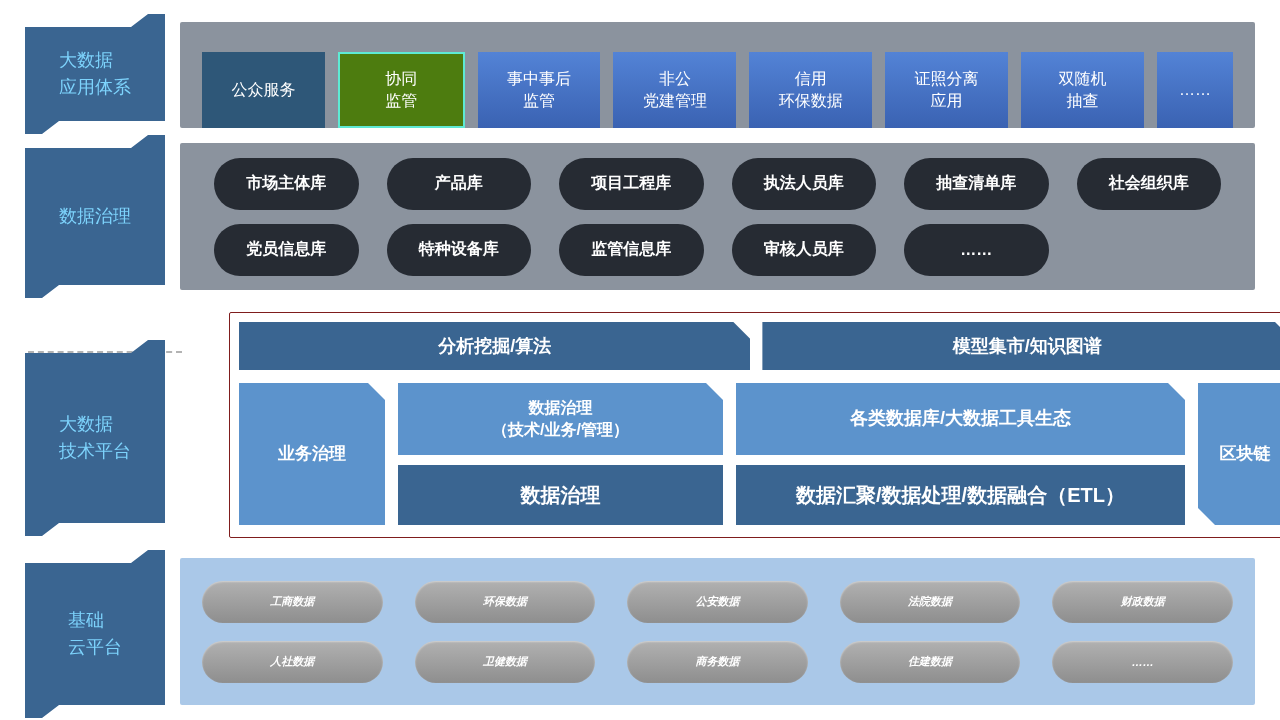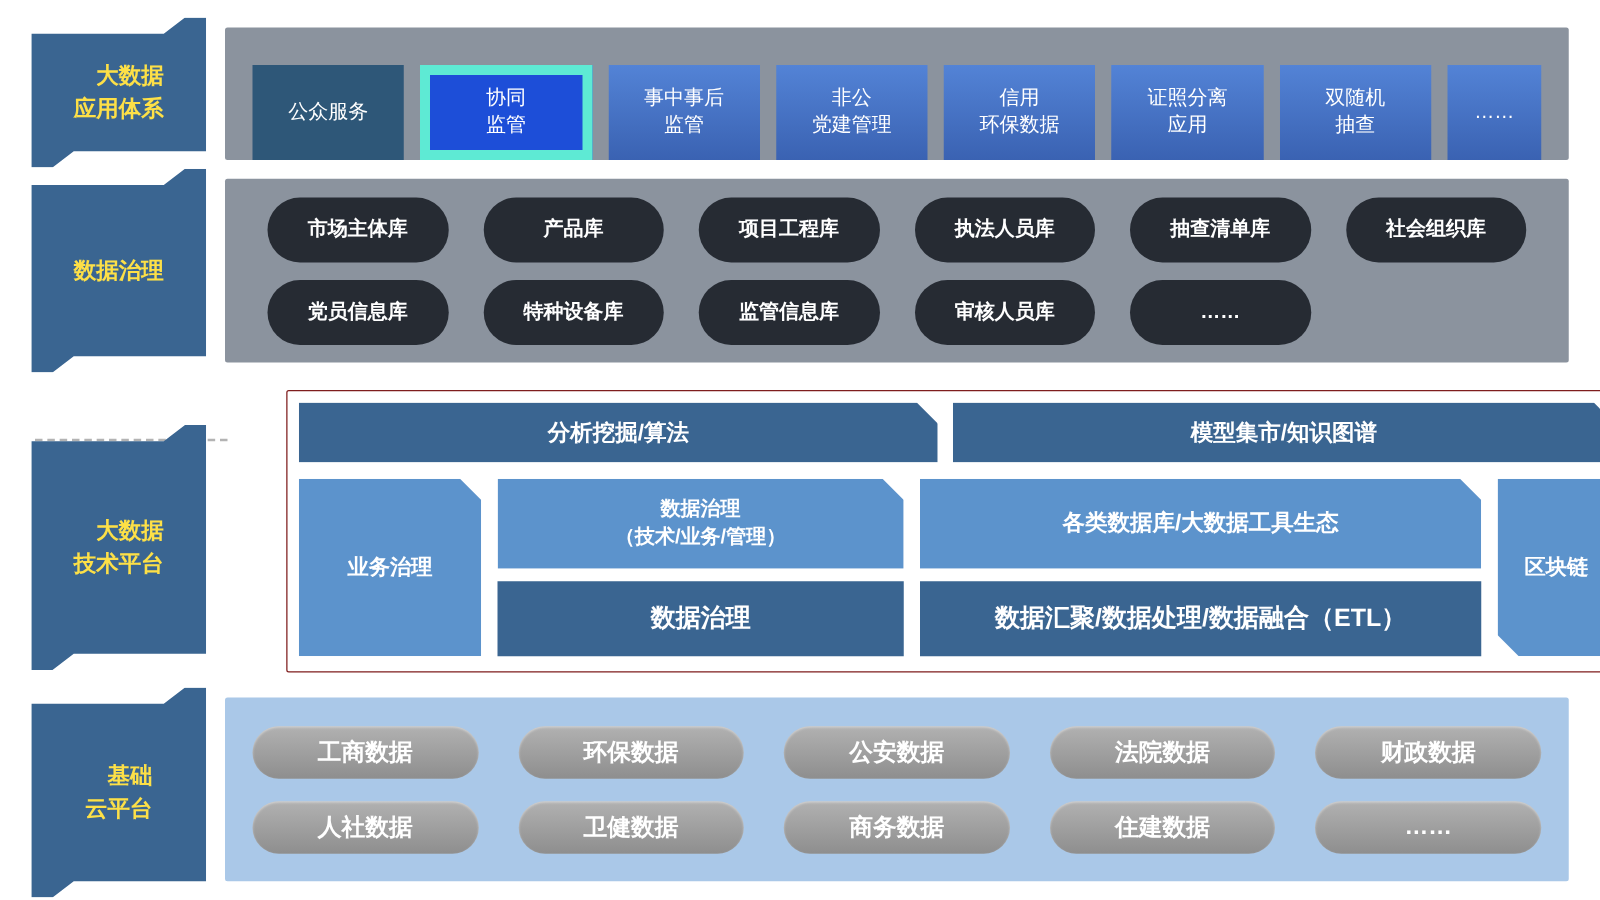--- a/index.html
+++ b/index.html
@@ -5,21 +5,21 @@
   html,body{margin:0;padding:0;background:#fff;}
   body{font-family:"Liberation Sans","DejaVu Sans",sans-serif;}
   .canvas{position:relative;width:1280px;height:720px;background:#ffffff;overflow:hidden;}
 
   
   .band-label{
     position:absolute;left:25px;width:140px;background:#3a6591;z-index:2;
     clip-path:polygon(0 13px, calc(100% - 34px) 13px, calc(100% - 17px) 0, 100% 0,
                       100% calc(100% - 13px), 34px calc(100% - 13px), 17px 100%, 0 100%);
     display:flex;align-items:center;justify-content:center;
-    color:#fde047;font-weight:bold;font-size:18px;text-align:right;
+    color:#7dd3fc;font-weight:normal;font-size:18px;text-align:left;
     white-space:pre-line;line-height:1.5;
   }
   .l1{top:14px;height:120px;}
   .l2{top:135px;height:163px;}
   .l3{top:340px;height:196px;}
   .l4{top:550px;height:168px;}
 
   
   .container{position:absolute;left:180px;width:1075px;border-radius:2px;z-index:1;}
   .gray{background:#8b939e;}
@@ -32,21 +32,21 @@
   .dash{position:absolute;left:28px;top:351px;width:154px;border-top:2px dashed #b3b3b3;z-index:0;}
 
   
   .c1-row{height:100%;display:flex;align-items:flex-end;gap:13px;padding:0 22px;box-sizing:border-box;}
   .app-box{
     flex:1;height:76px;display:flex;align-items:center;justify-content:center;
     color:#fff;font-size:16px;text-align:center;white-space:pre-line;line-height:1.4;
     background:linear-gradient(180deg,#5383d6 0%,#3a62b2 100%);box-sizing:border-box;
   }
   .app-box.navy{background:#2e5778;}
-  .app-box.outline{background:#1d4ed8;border:8px solid #5eead4;}
+  .app-box.outline{background:#4d7c0f;border:2px solid #5eead4;}
   .app-box.small{flex:0.62;}
 
   
   .pill-grid6{
     height:100%;display:grid;grid-template-columns:repeat(6,1fr);
     column-gap:28px;row-gap:14px;align-content:center;padding:0 34px;box-sizing:border-box;
   }
   .db-pill{
     height:52px;border-radius:26px;background:#262b33;
     color:#fff;font-weight:bold;font-size:16px;
@@ -82,22 +82,22 @@
 
   
   .pill-grid5{
     height:100%;display:grid;grid-template-columns:repeat(5,1fr);
     column-gap:32px;row-gap:18px;align-content:center;padding:0 22px;box-sizing:border-box;
   }
   .data-pill{
     height:42px;border-radius:21px;
     background:linear-gradient(180deg,#b1b1b1 0%,#8e8e8e 100%);
     box-shadow:inset 0 1px 2px rgba(255,255,255,.45);
-    color:#fff;font-weight:bold;font-size:19px;
-    display:flex;align-items:center;justify-content:center;
+    color:#fff;font-weight:bold;font-size:11px;
+    display:flex;align-items:center;justify-content:center;font-style:italic;
   }
 </style>
 </head>
 <body>
 
 <div class="canvas">
 
   <div class="dash"></div>
 
   <div class="band-label l1">大数据

